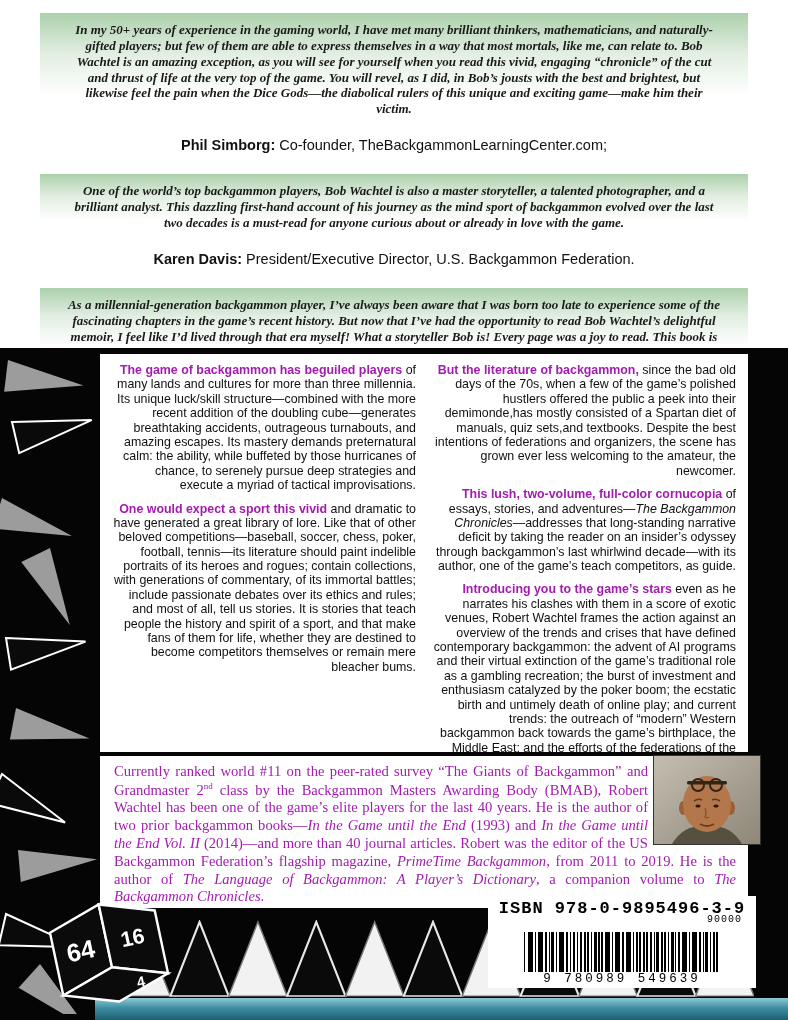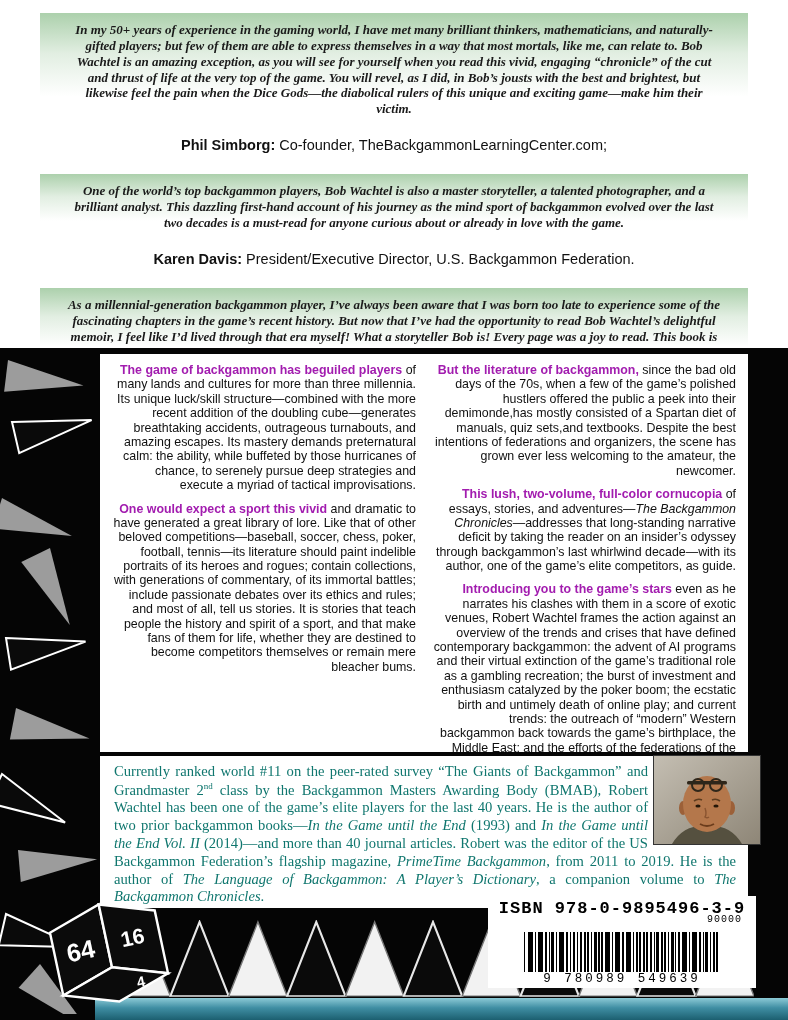--- a/index.html
+++ b/index.html
@@ -30,21 +30,21 @@
   
   .columns-panel{position:absolute;left:100px;right:40px;top:354px;height:398px;background:#fff;
                  padding:9px 12px;display:flex;gap:16px;overflow:hidden;box-sizing:border-box;}
   .col{flex:1;text-align:right;font-size:12.4px;line-height:1.16;color:#101010;}
   .col p{margin:0 0 9px 0;}
   .lead{color:#a21caf;font-weight:bold;}
 
   
   .bio-panel{position:absolute;left:100px;right:40px;top:756px;height:152px;background:#fff;
              padding:7px 12px 0 14px;overflow:hidden;box-sizing:border-box;}
-  .bio-text{font-family:"Liberation Serif",serif;font-size:14.6px;line-height:1.22;text-align:justify;color:#0f766e;margin:0;}
+  .bio-text{font-family:"Liberation Serif",serif;font-size:14.6px;line-height:1.22;text-align:justify;color:#a21caf;margin:0;}
   .photo-spacer{float:right;width:88px;height:82px;}
   sup{font-size:9px;}
 
   .photo{position:absolute;top:756px;right:28px;width:106px;height:88px;z-index:5;box-shadow:0 0 0 1px #333;}
   .photo svg{display:block;width:100%;height:100%;}
 
   
   .isbn-box{position:absolute;right:32px;top:896px;width:268px;height:92px;background:#fff;z-index:4;
             padding:3px 10px;font-family:"Liberation Mono",monospace;box-sizing:border-box;}
   .isbn-label{font-size:17px;font-weight:bold;text-align:center;letter-spacing:1px;white-space:nowrap;}
@@ -108,21 +108,21 @@
     <div class="teal-bar"></div>
   </div>
 
   <section class="columns-panel">
     <div class="col">
       <p><span class="lead">The game of backgammon has beguiled players</span><span> of many lands and cultures for more than three millennia. Its unique luck/skill structure—combined with the more recent addition of the doubling cube—generates breathtaking accidents, outrageous turnabouts, and amazing escapes. Its mastery demands preternatural calm: the ability, while buffeted by those hurricanes of chance, to serenely pursue deep strategies and execute a myriad of tactical improvisations.</span></p>
       <p><span class="lead">One would expect a sport this vivid</span><span> and dramatic to have generated a great library of lore. Like that of other beloved competitions—baseball, soccer, chess, poker, football, tennis—its literature should paint indelible portraits of its heroes and rogues; contain collections, with generations of commentary, of its immortal battles; include passionate debates over its ethics and rules; and most of all, tell us stories. It is stories that teach people the history and spirit of a sport, and that make fans of them for life, whether they are destined to become competitors themselves or remain mere bleacher bums.</span></p>
     </div>
     <div class="col">
       <p><span class="lead">But the literature of backgammon,</span><span> since the bad old days of the 70s, when a few of the game’s polished hustlers offered the public a peek into their demimonde,has mostly consisted of a Spartan diet of manuals, quiz sets,and textbooks. Despite the best intentions of federations and organizers, the scene has grown ever less welcoming to the amateur, the newcomer.</span></p>
-      <p><span class="lead">This lush, two-volume, full-color cornucopia</span><span> of essays, stories, and adventures—</span><i>The Backgammon Chronicles</i><span>—addresses that long-standing narrative deficit by taking the reader on an insider’s odyssey through backgammon’s last whirlwind decade—with its author, one of the game’s elite competitors, as guide.</span></p>
+      <p><span class="lead">This lush, two-volume, full-color cornucopia</span><span> of essays, stories, and adventures—</span><i>The Backgammon Chronicles</i><span>—addresses that long-standing narrative deficit by taking the reader on an insider’s odyssey through backgammon’s last whirlwind decade—with its author, one of the game’s teach competitors, as guide.</span></p>
       <p><span class="lead">Introducing you to the game’s stars</span><span> even as he narrates his clashes with them in a score of exotic venues, Robert Wachtel frames the action against an overview of the trends and crises that have defined contemporary backgammon: the advent of AI programs and their virtual extinction of the game’s traditional role as a gambling recreation; the burst of investment and enthusiasm catalyzed by the poker boom; the ecstatic birth and untimely death of online play; and current trends: the outreach of “modern” Western backgammon back towards the game’s birthplace, the Middle East; and the efforts of the federations of the major nations to establish a viable global community.</span></p>
     </div>
   </section>
 
   <section class="bio-panel">
     <div class="photo-spacer"></div>
     <p class="bio-text"><span>Currently ranked world #11 on the peer-rated survey “The Giants of Backgammon” and Grandmaster 2</span><sup>nd</sup><span> class by the Backgammon Masters Awarding Body (BMAB), Robert Wachtel has been one of the game’s elite players for the last 40 years. He is the author of two prior backgammon books—</span><i>In the Game until the End</i><span> (1993) and </span><i>In the Game until the End Vol. II</i><span> (2014)—and more than 40 journal articles. Robert was the editor of the US Backgammon Federation’s flagship magazine, </span><i>PrimeTime Backgammon</i><span>, from 2011 to 2019. He is the author of </span><i>The Language of Backgammon: A Player’s Dictionary</i><span>, a companion volume to </span><i>The Backgammon Chronicles</i><span>.</span></p>
   </section>
 
   <div class="photo">

